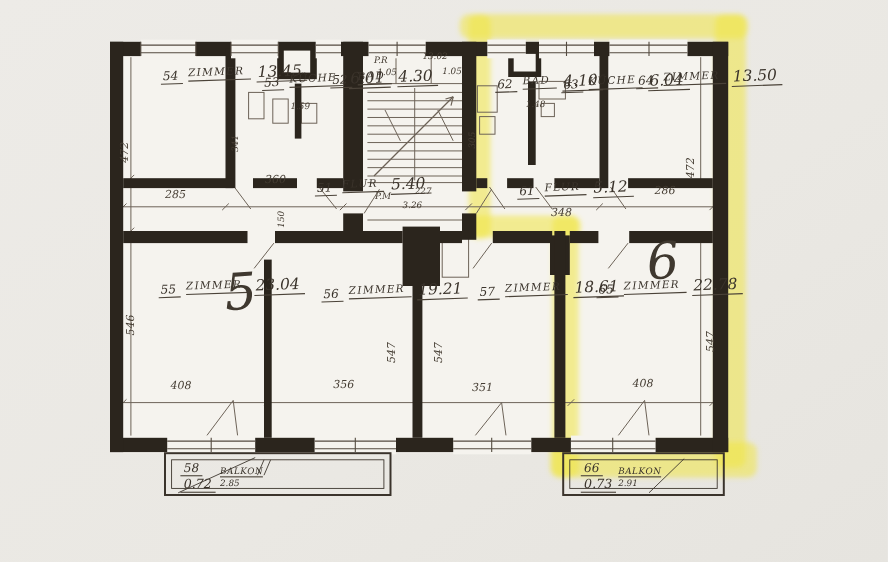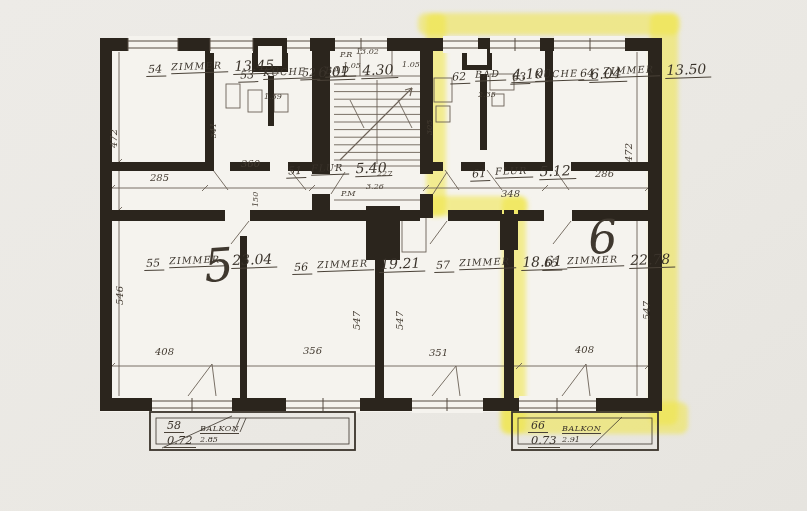--- a/index.html
+++ b/index.html
@@ -285,39 +285,39 @@
     <span class="bn">66</span>
     <span class="ba">0.73</span>
   </div>
   <div class="bal" style="left:562px;top:416px">
     <span class="bnm">BALKON</span>
     <span class="bw">2.91</span>
   </div>
 
   <div class="dim tiny" style="left:340px;top:50px">P.R</div>
   <div class="dim tiny" style="left:343px;top:61px">1.05</div>
-  <div class="dim tiny" style="left:356px;top:47px">13.02</div>
+  <div class="dim tiny" style="left:384px;top:47px">13.02</div>
   <div class="dim tiny" style="left:402px;top:60px">1.05</div>
   <div class="dim tiny" style="left:377px;top:169px">227</div>
-  <div class="dim tiny" style="left:341px;top:189px">P.M</div>
+  <div class="dim tiny" style="left:341px;top:174px">P.M</div>
   <div class="dim tiny" style="left:366px;top:182px">3.26</div>
 
   <div class="dim" style="left:150px;top:172px">285</div>
   <div class="dim" style="left:241px;top:158px">360</div>
   <div class="dim" style="left:501px;top:188px">348</div>
   <div class="dim" style="left:595px;top:168px">286</div>
   <div class="dim" style="left:155px;top:346px">408</div>
   <div class="dim" style="left:303px;top:345px">356</div>
   <div class="dim" style="left:429px;top:347px">351</div>
   <div class="dim" style="left:575px;top:344px">408</div>
   <div class="dim v" style="left:108px;top:148px">472</div>
   <div class="dim v" style="left:114px;top:305px">546</div>
   <div class="dim v tiny" style="left:209px;top:138px">341</div>
   <div class="dim v tiny" style="left:425px;top:135px">305</div>
   <div class="dim v tiny" style="left:251px;top:207px">150</div>
   <div class="dim v" style="left:351px;top:330px">547</div>
   <div class="dim v" style="left:394px;top:330px">547</div>
   <div class="dim v" style="left:623px;top:162px">472</div>
   <div class="dim v" style="left:641px;top:320px">547</div>
   <div class="dim tiny" style="left:264px;top:92px">1.59</div>
-  <div class="dim tiny" style="left:478px;top:90px">2.35</div>
+  <div class="dim tiny" style="left:478px;top:90px">1.48</div>
 
 </div>
 
 </body></html>

